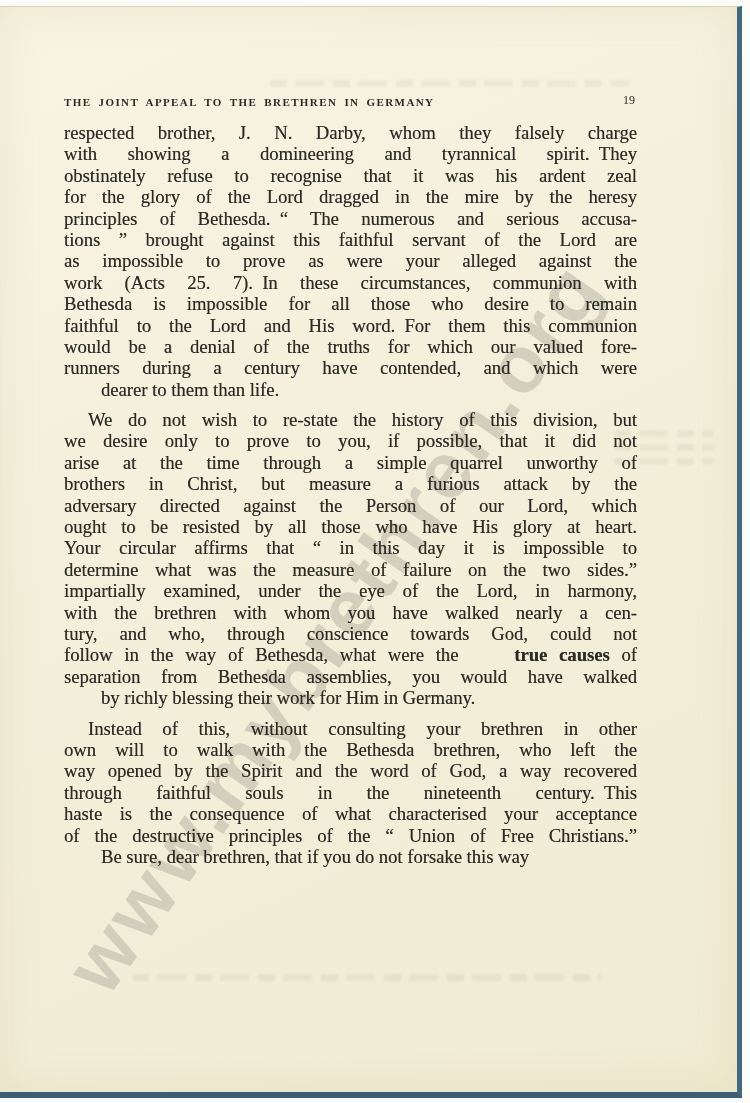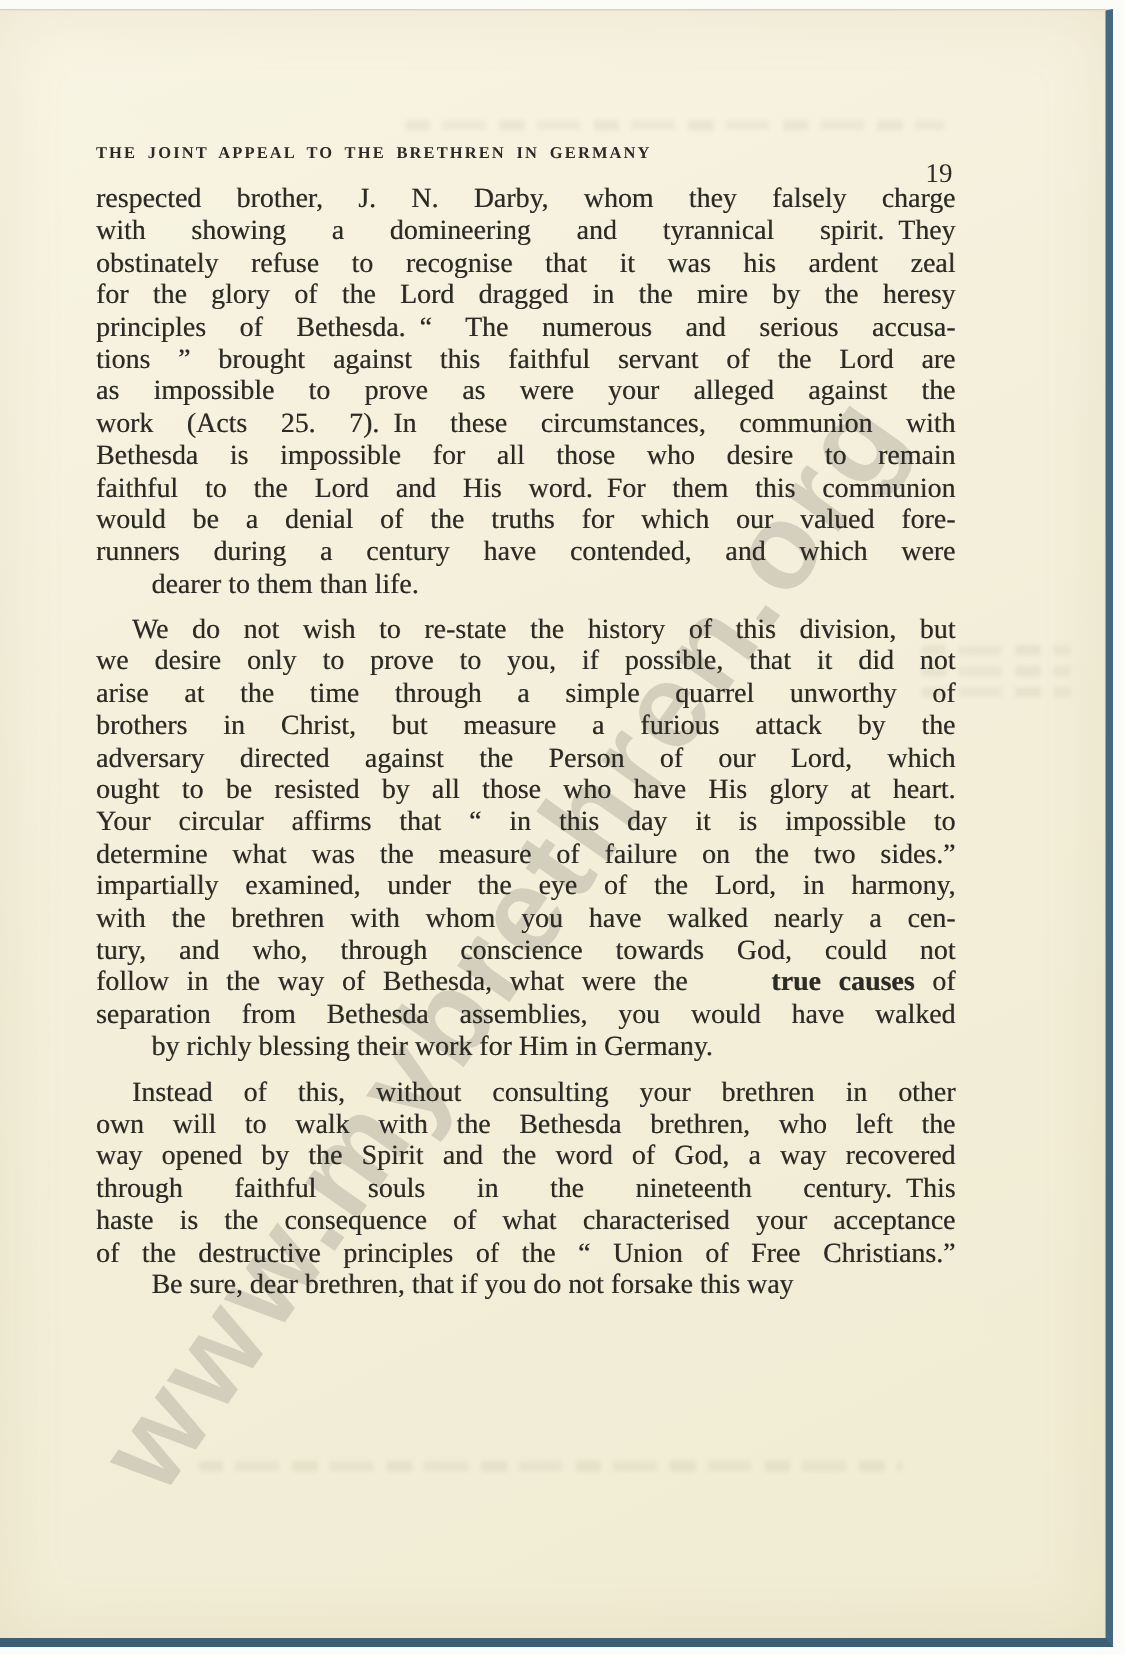--- a/index.html
+++ b/index.html
@@ -34,22 +34,22 @@
   }
 
   
   .header { position: absolute; left: 64px; top: 86px; width: 573px; height: 20px; }
   .running-title {
     position: absolute; left: 0; right: 0; top: 3px;
     font-weight: 700; font-size: 11px; letter-spacing: 1.4px; word-spacing: 3px;
     color: #2b2a25;
   }
   .page-number {
-    position: absolute; right: 2px; top: 12px;
-    font-size: 18px; color: #2b2a25;
+    position: absolute; right: 2px; top: 0;
+    font-size: 12px; color: #2b2a25;
   }
 
   
   .bodytext {
     position: absolute; left: 64px; top: 115px; width: 573px;
     font-size: 18.6px; color: #2b2a25;
     text-shadow: 0.3px 0 0 rgba(43,42,37,0.55);
   }
   .para { margin: 0 0 9px 0; }
   .line {

